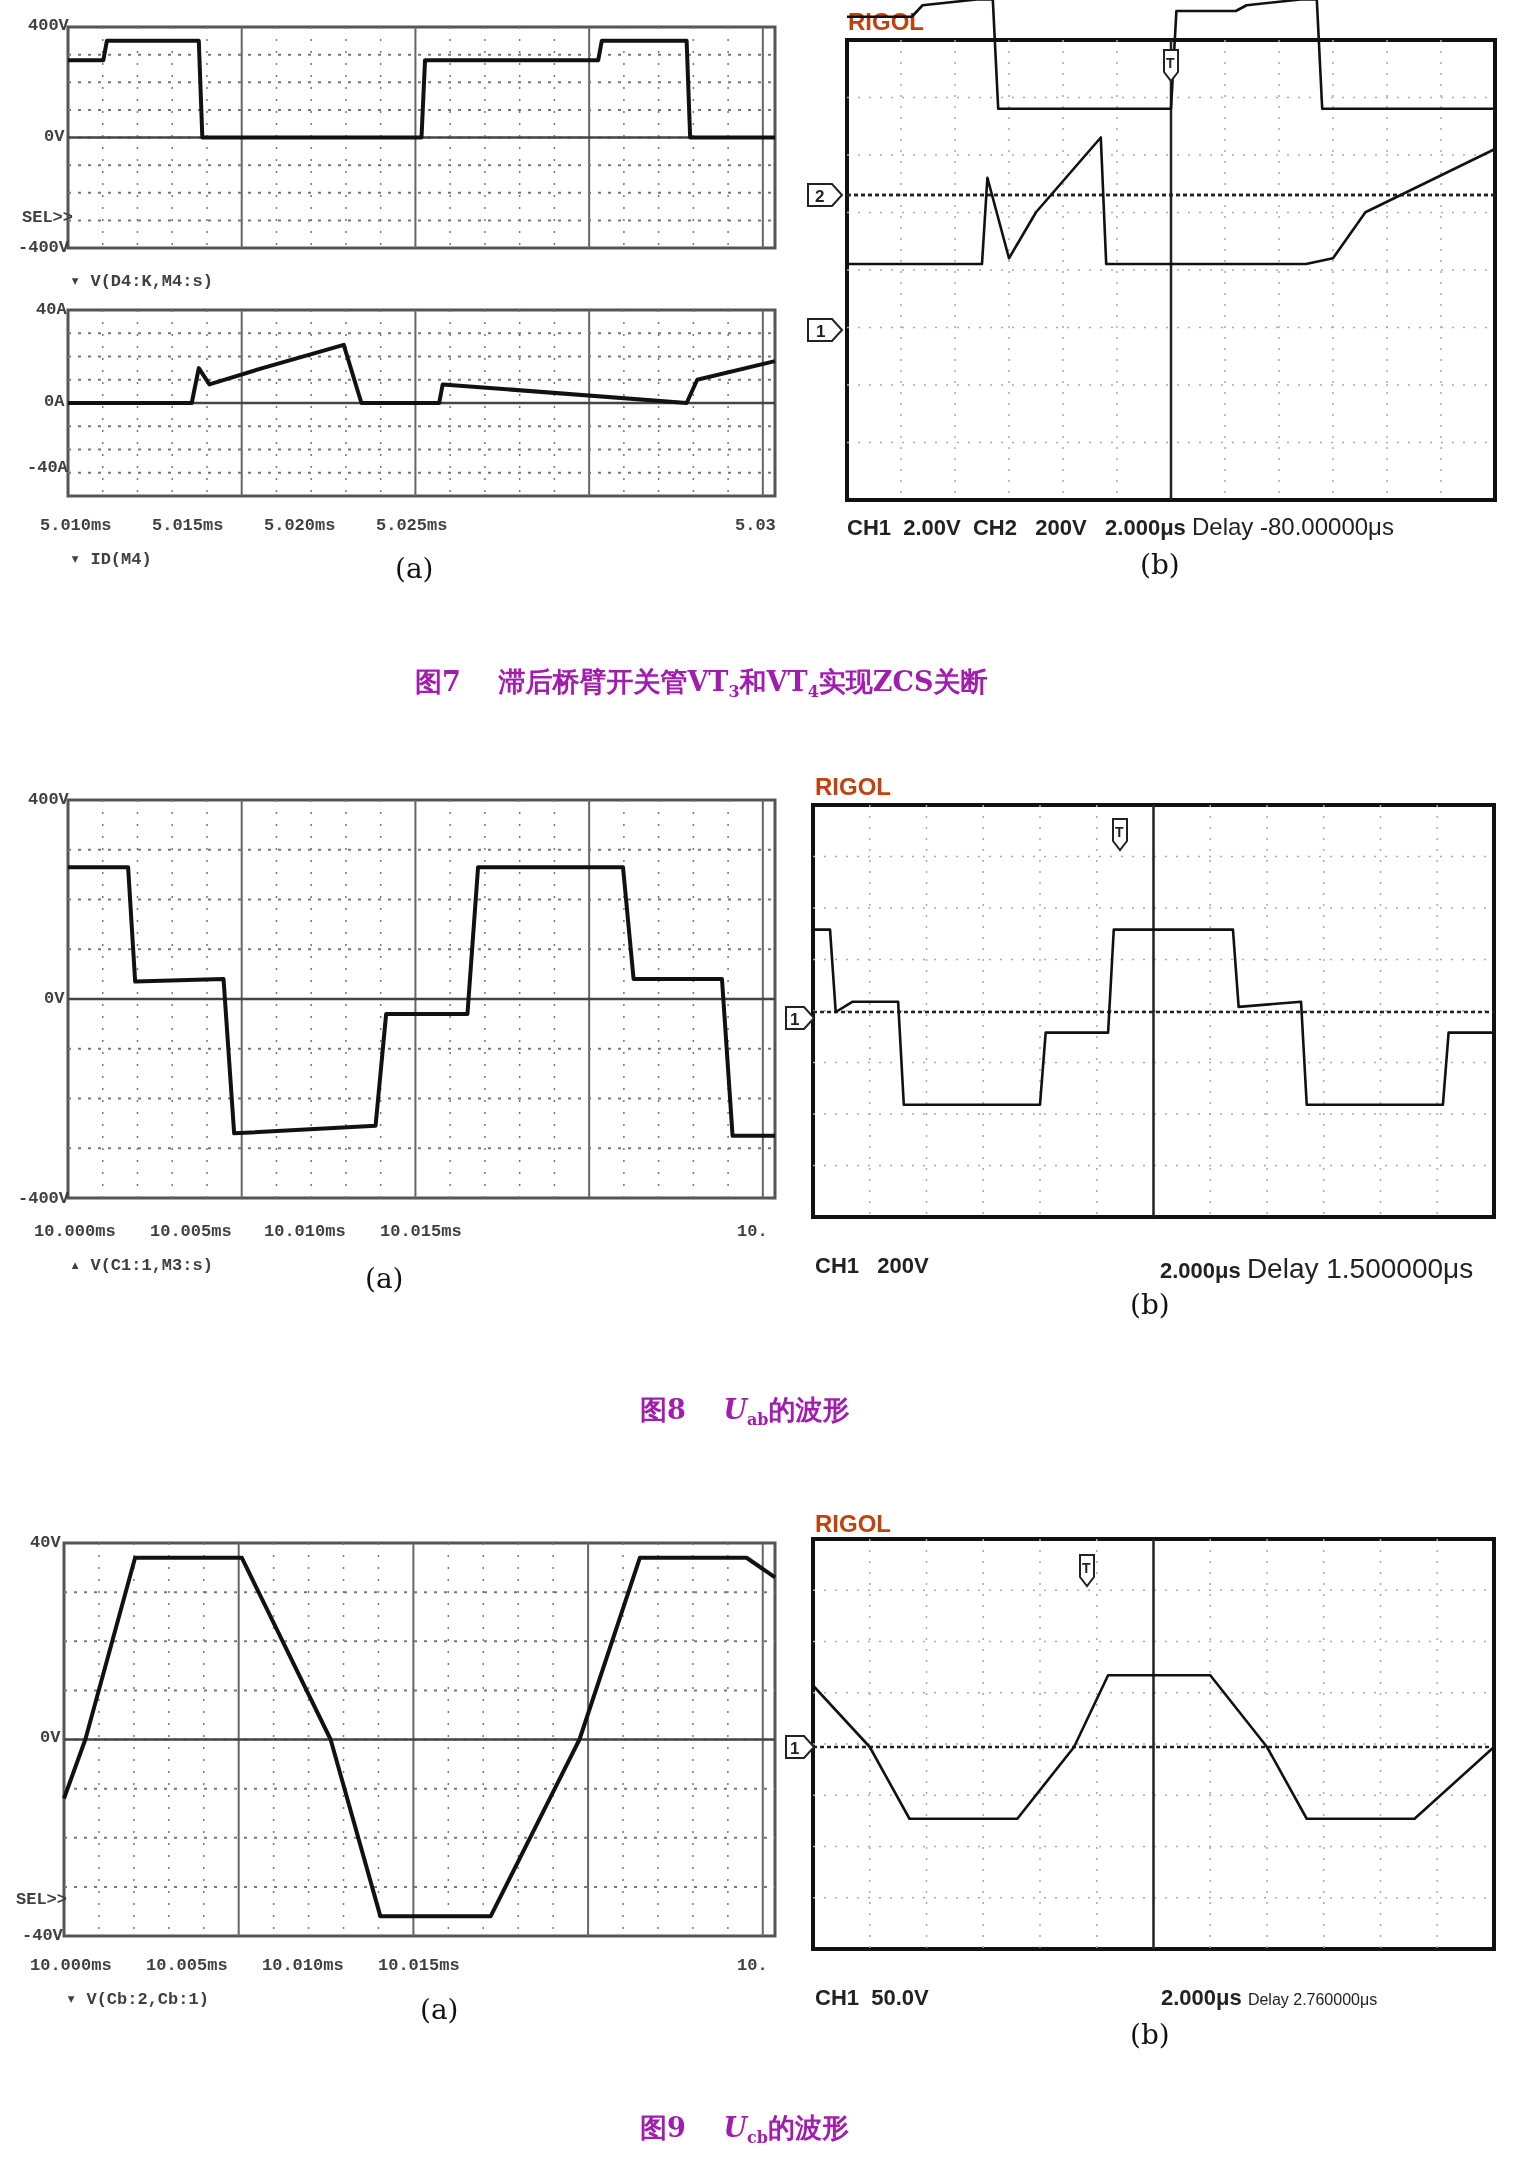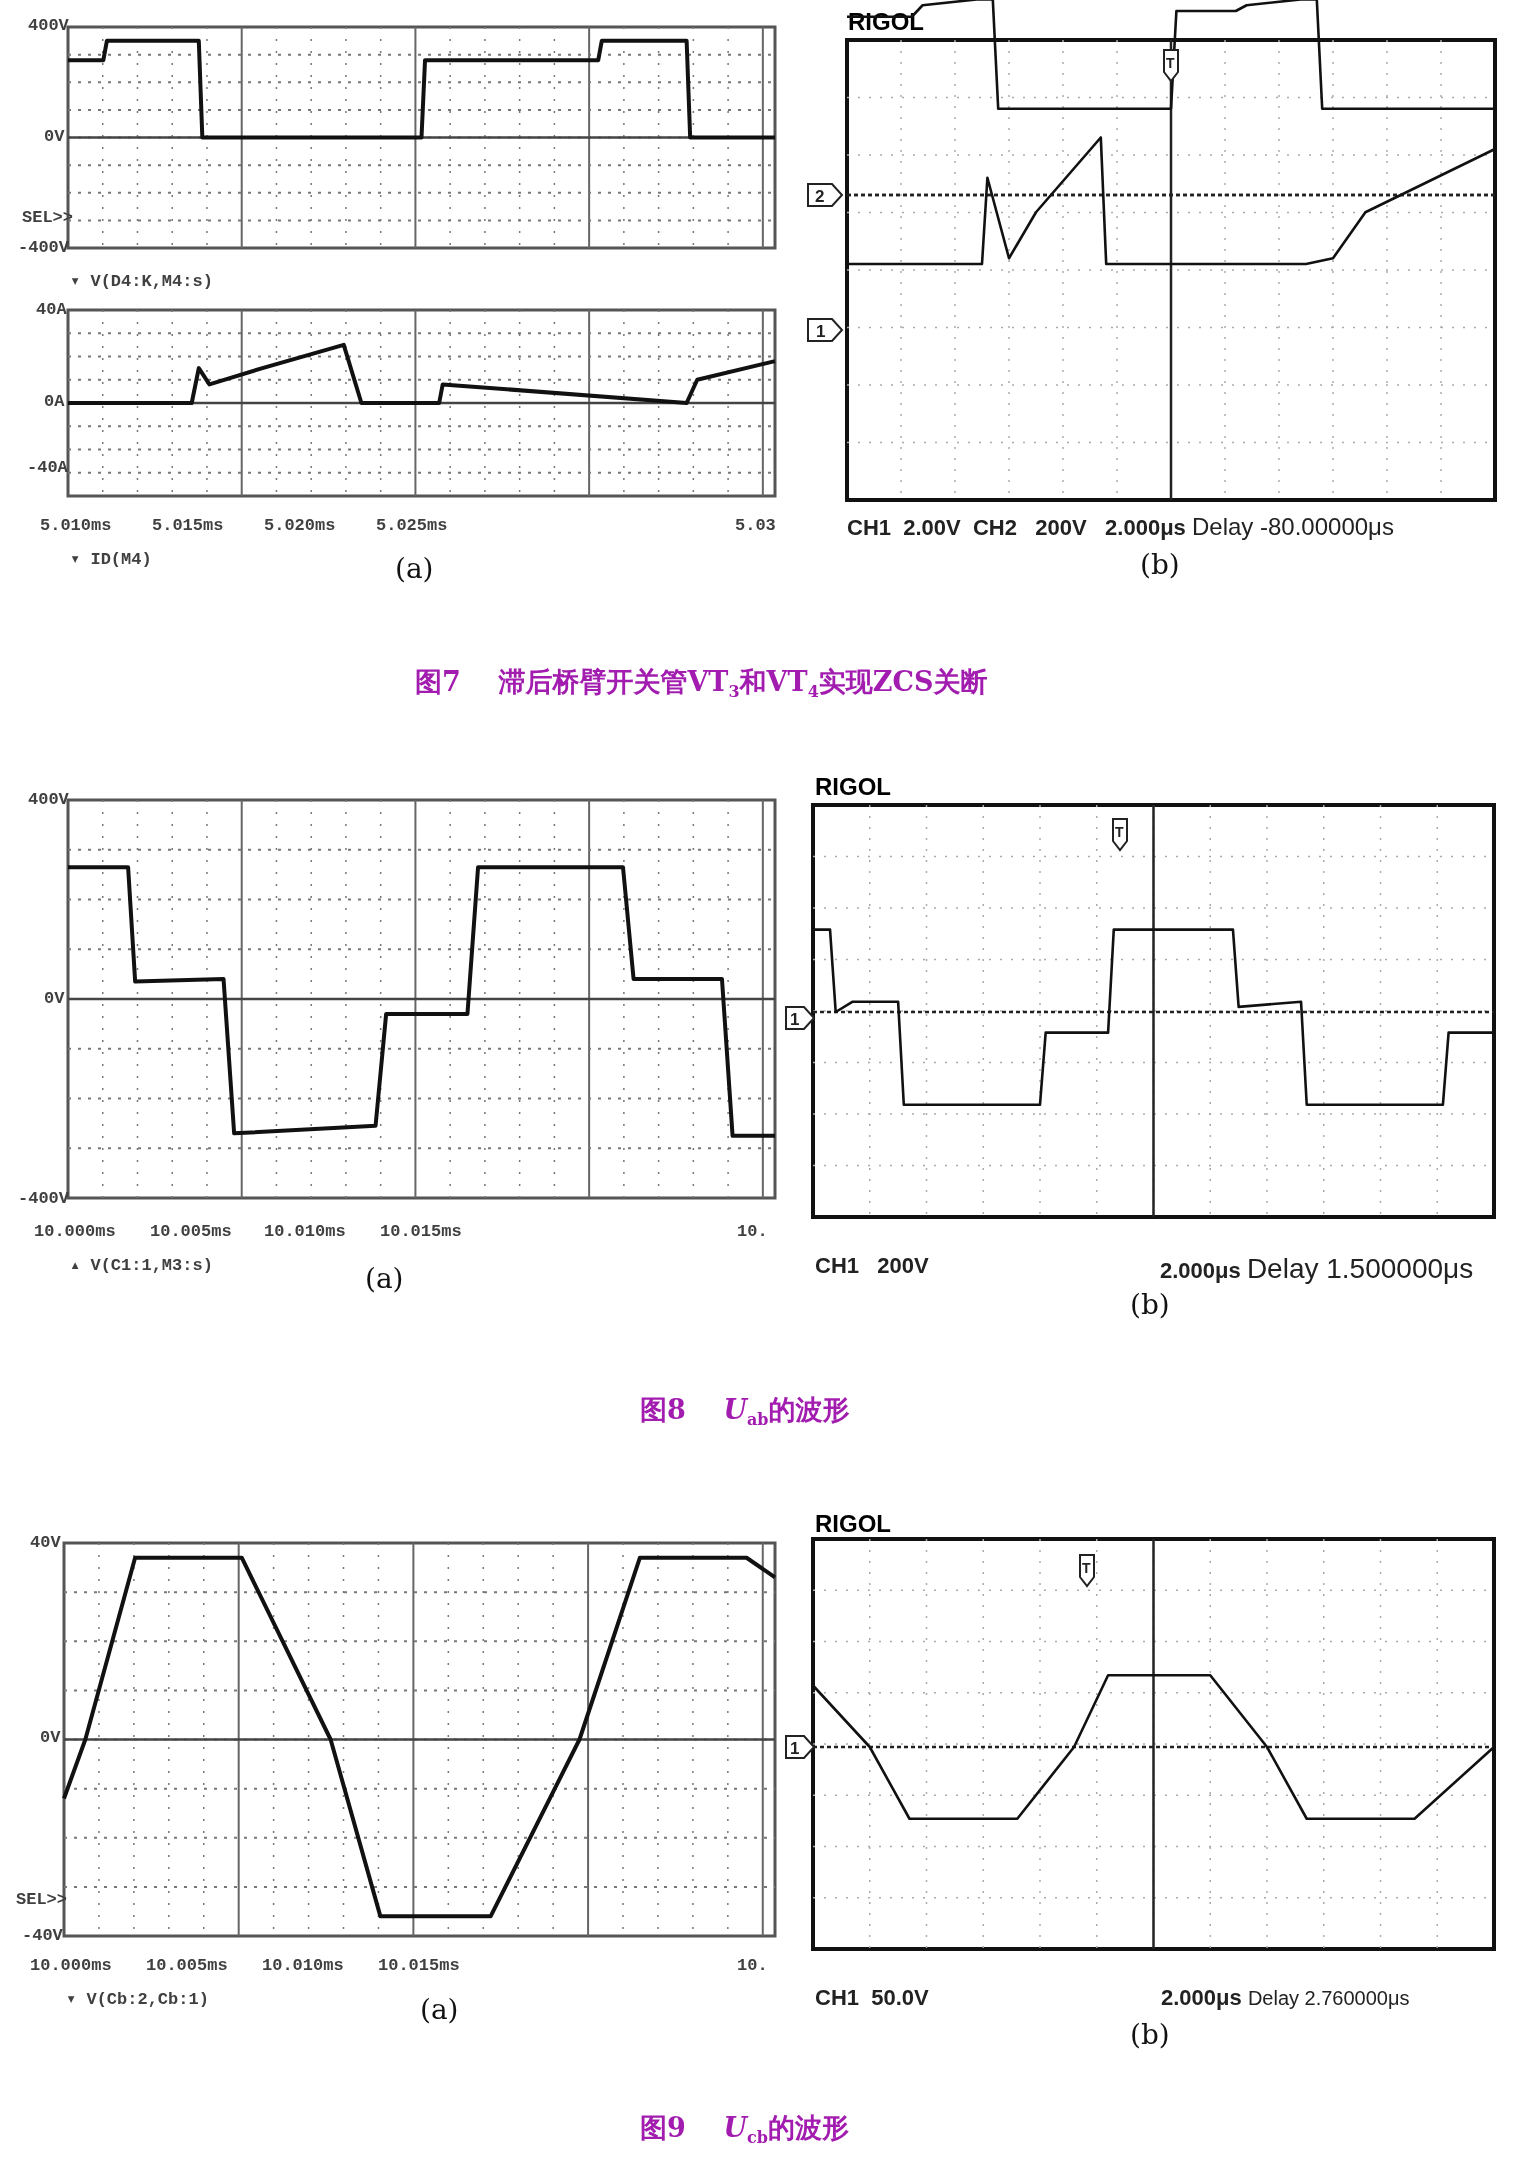--- a/index.html
+++ b/index.html
@@ -2,21 +2,21 @@
 <html><head>
 <meta charset="utf-8">
 <style>
   html,body{margin:0;padding:0;background:#fff;}
   body{width:1517px;height:2159px;position:relative;overflow:hidden;font-family:"DejaVu Sans",sans-serif;color:#111;}
   .abs{position:absolute;}
   .mono{font-family:"Liberation Mono","DejaVu Sans Mono",monospace;font-weight:bold;font-size:17px;color:#404040;}
   .cap{font-family:"DejaVu Serif",serif;font-size:27px;color:#a21caf;white-space:nowrap;font-weight:bold;}
   .sub{font-size:16px;vertical-align:-6px;}
   .scope-txt{font-family:"Liberation Sans",sans-serif;font-weight:bold;font-size:22px;color:#222;white-space:nowrap;}
-  .rigol{font-family:"Liberation Sans",sans-serif;font-weight:bold;font-size:24px;color:#000000;}
+  .rigol{font-family:"Liberation Sans",sans-serif;font-weight:bold;font-size:24px;color:#c2410c;}
   .lbl{font-family:"DejaVu Serif",serif;font-size:28px;}
   svg{position:absolute;overflow:visible;}
 </style>
 </head>
 <body>
 
 <div class="abs" style="left:68px;top:27px;width:707px;height:221px;">
   <svg width="707" height="221" id="g7t">
       <rect x="0" y="0" width="707" height="221" fill="none" stroke="#555" stroke-width="3"></rect>
       <line x1="173.7100737100737" y1="0" x2="173.7100737100737" y2="221" stroke="#666" stroke-width="2"></line>
@@ -346,20 +346,20 @@
       <path d="M2 2 H16 V24 L9 33 L2 24 Z" fill="#fff" stroke="#222" stroke-width="2"></path>
       <text x="4" y="20" font-size="14" font-family="Liberation Sans" font-weight="bold" fill="#222">T</text>
     </svg>
   </div>
 <div class="abs scope-txt" style="left:815px;top:1985px;">
   <span>CH1</span>&nbsp;
   <span>50.0V</span>
 </div>
 <div class="abs scope-txt" style="left:1161px;top:1985px;">
   <span>2.000μs</span>
-  <span style="font-weight:normal;font-size:20px">Delay 2.760000μs</span>
+  <span style="font-weight:normal;font-size:16px">Delay 2.760000μs</span>
 </div>
 <div class="abs lbl" style="left:1130px;top:2018px;">(b)</div>
 
 <div class="abs cap" style="left:640px;top:2110px;">
   <span>图9</span>&nbsp;&nbsp;&nbsp;
   <i>U</i><span class="sub">cb</span><span>的波形</span>
 </div>
 
 </body></html>

